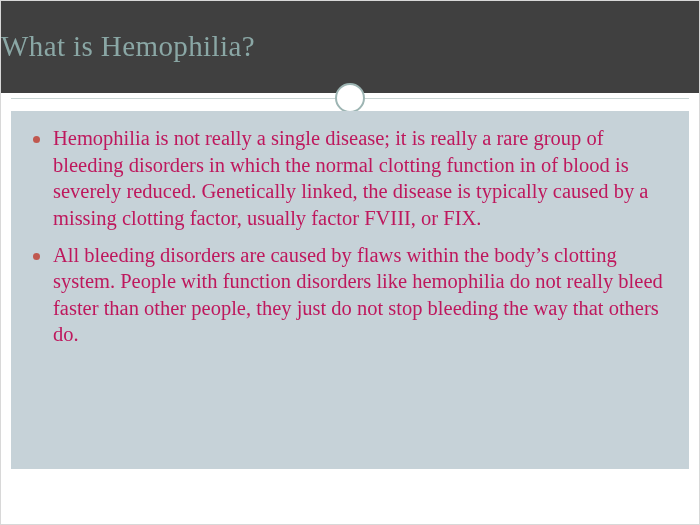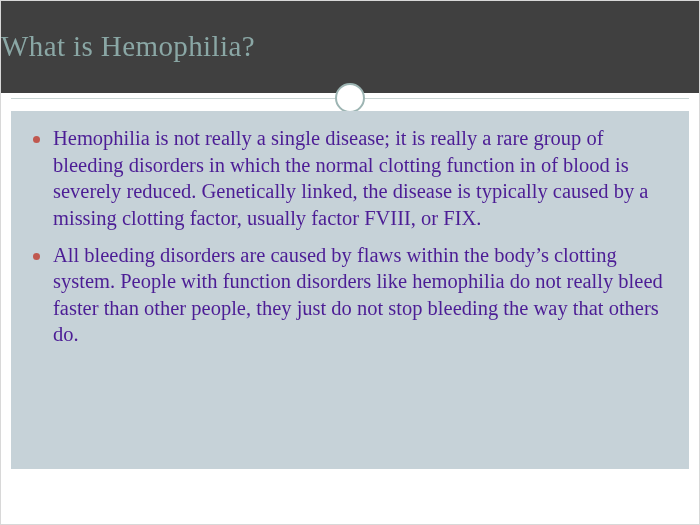--- a/index.html
+++ b/index.html
@@ -84,21 +84,21 @@
     list-style: none;
     margin: 0;
     padding: 0;
   }
   .bullet-item {
     position: relative;
     padding-left: 26px;
     margin-bottom: 10px;
     font-size: 20.5px;
     line-height: 1.30;
-    color: #4c1d95;
+    color: #be185d;
     font-family: "Liberation Serif", serif;
   }
   .bullet-dot {
     position: absolute;
     left: 6px;
     top: 11px;
     width: 7px;
     height: 7px;
     border-radius: 50%;
     background: #c0584f;

